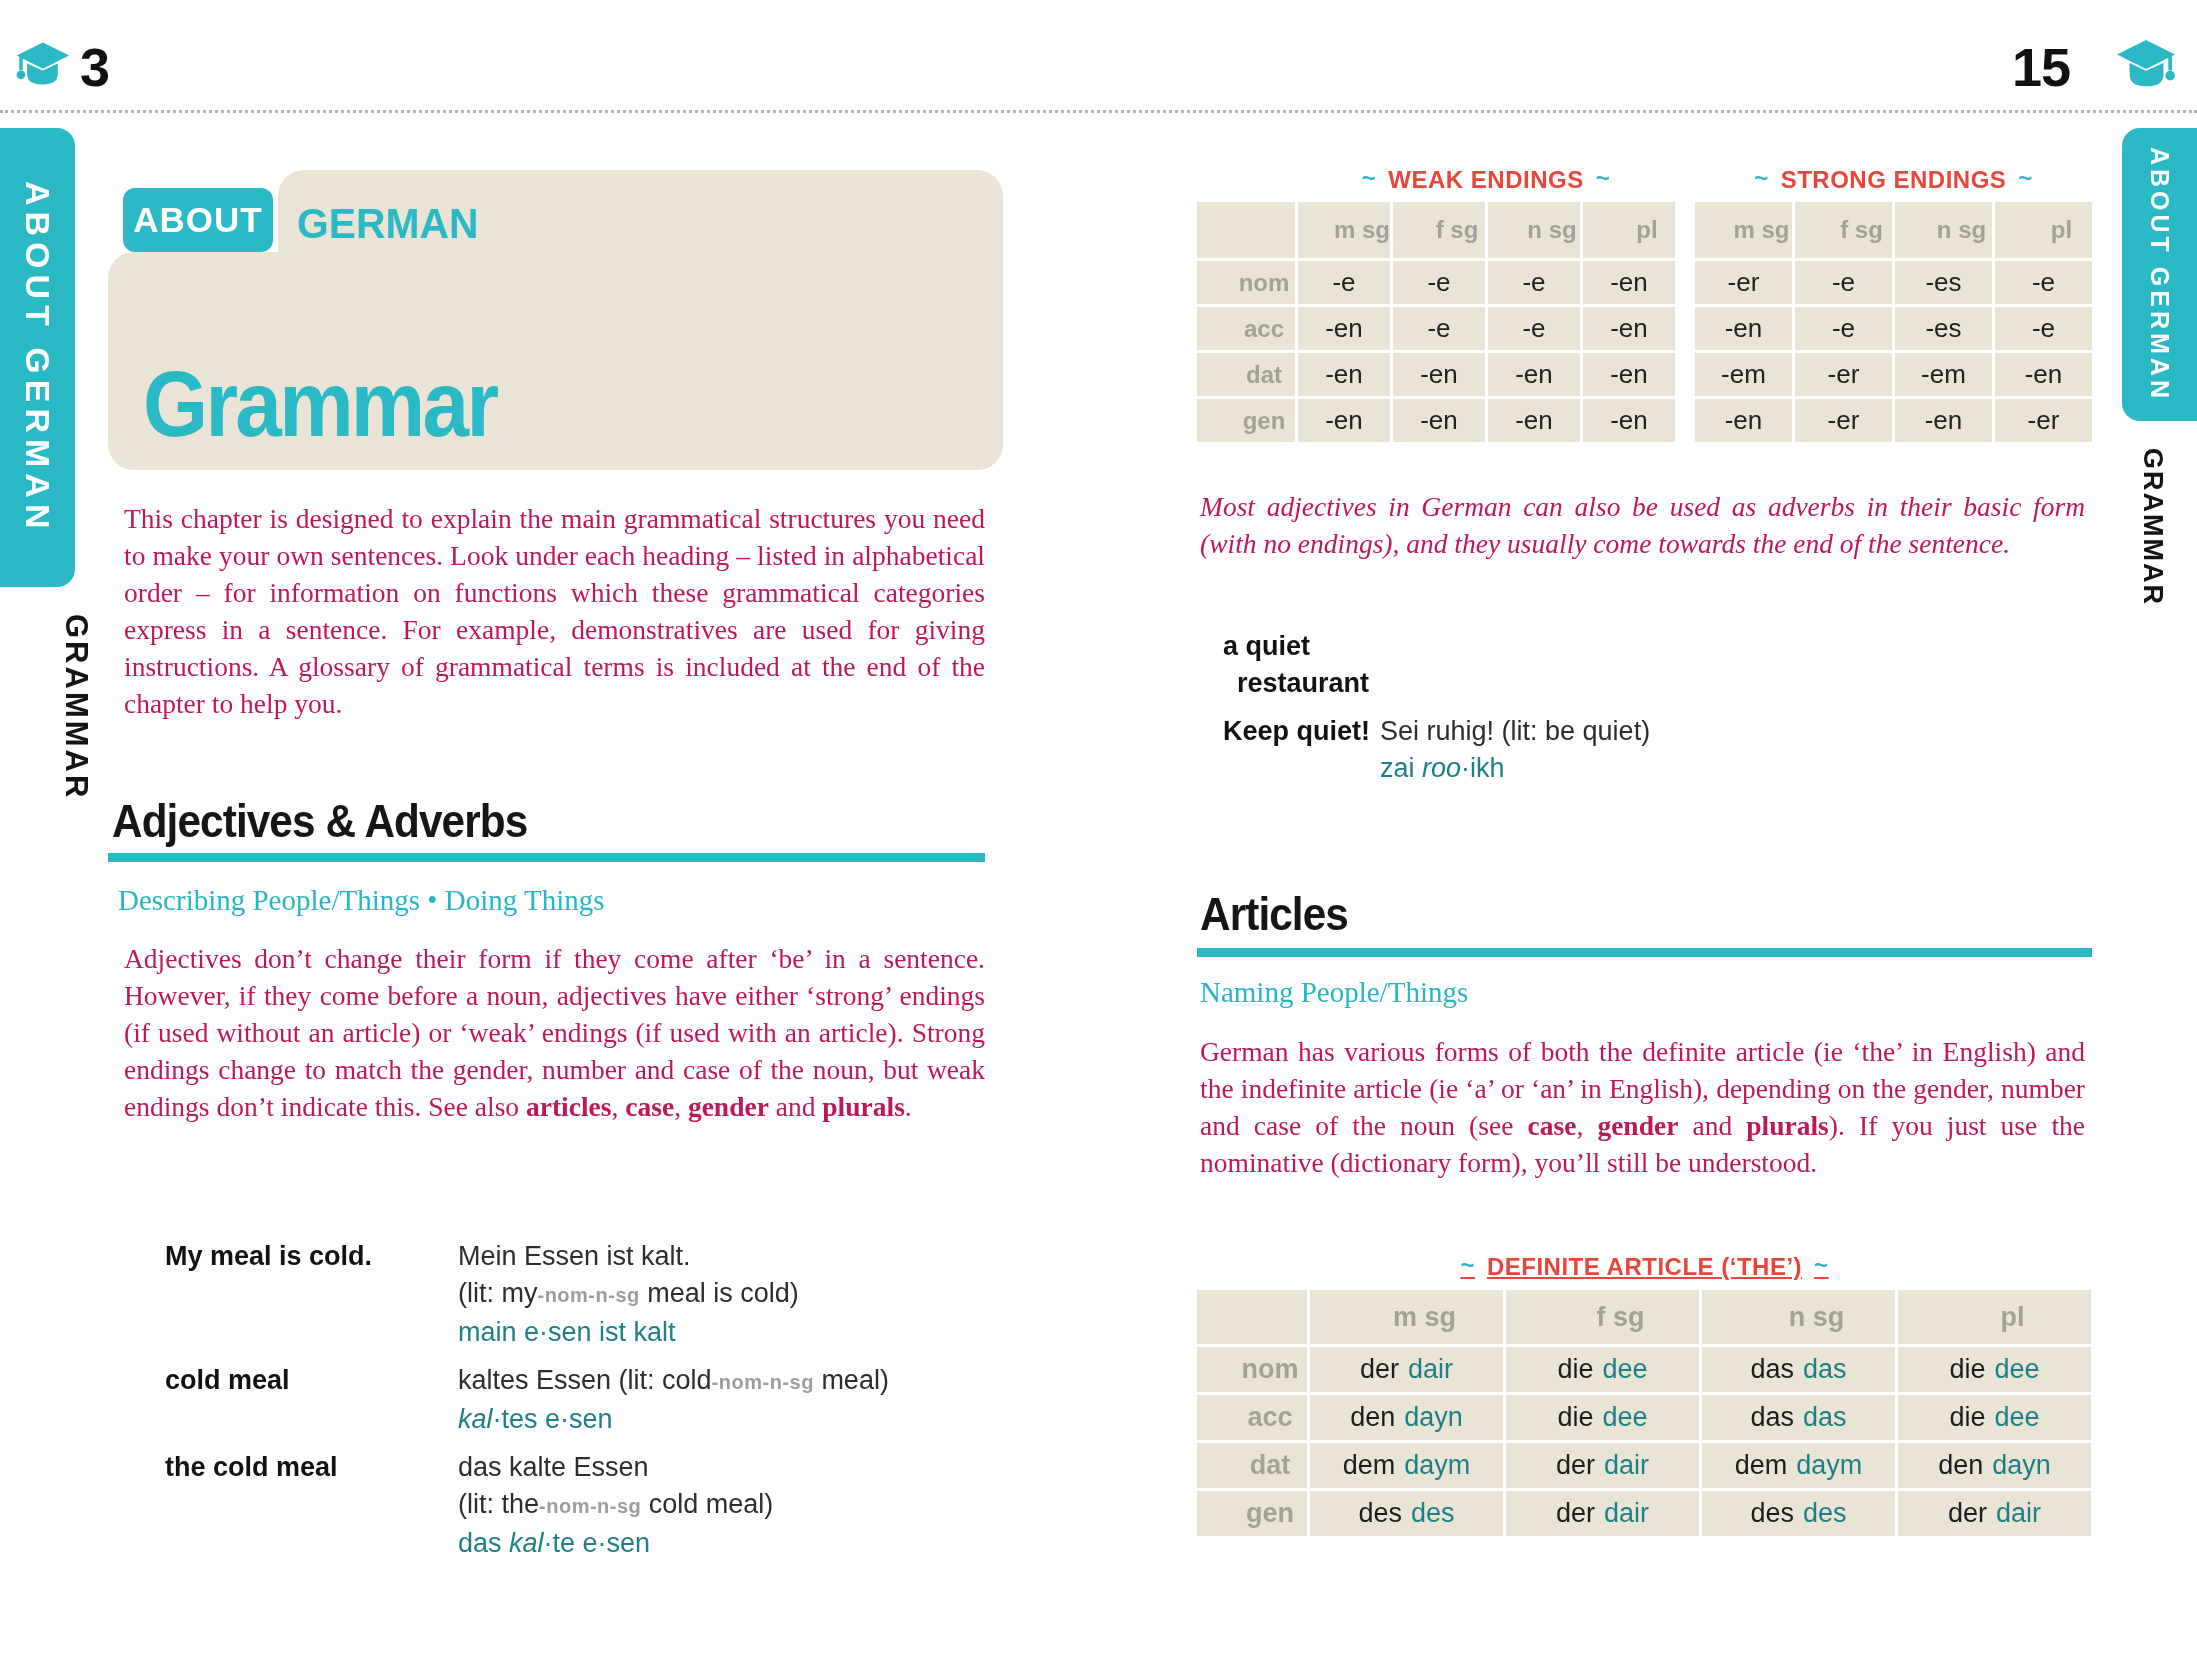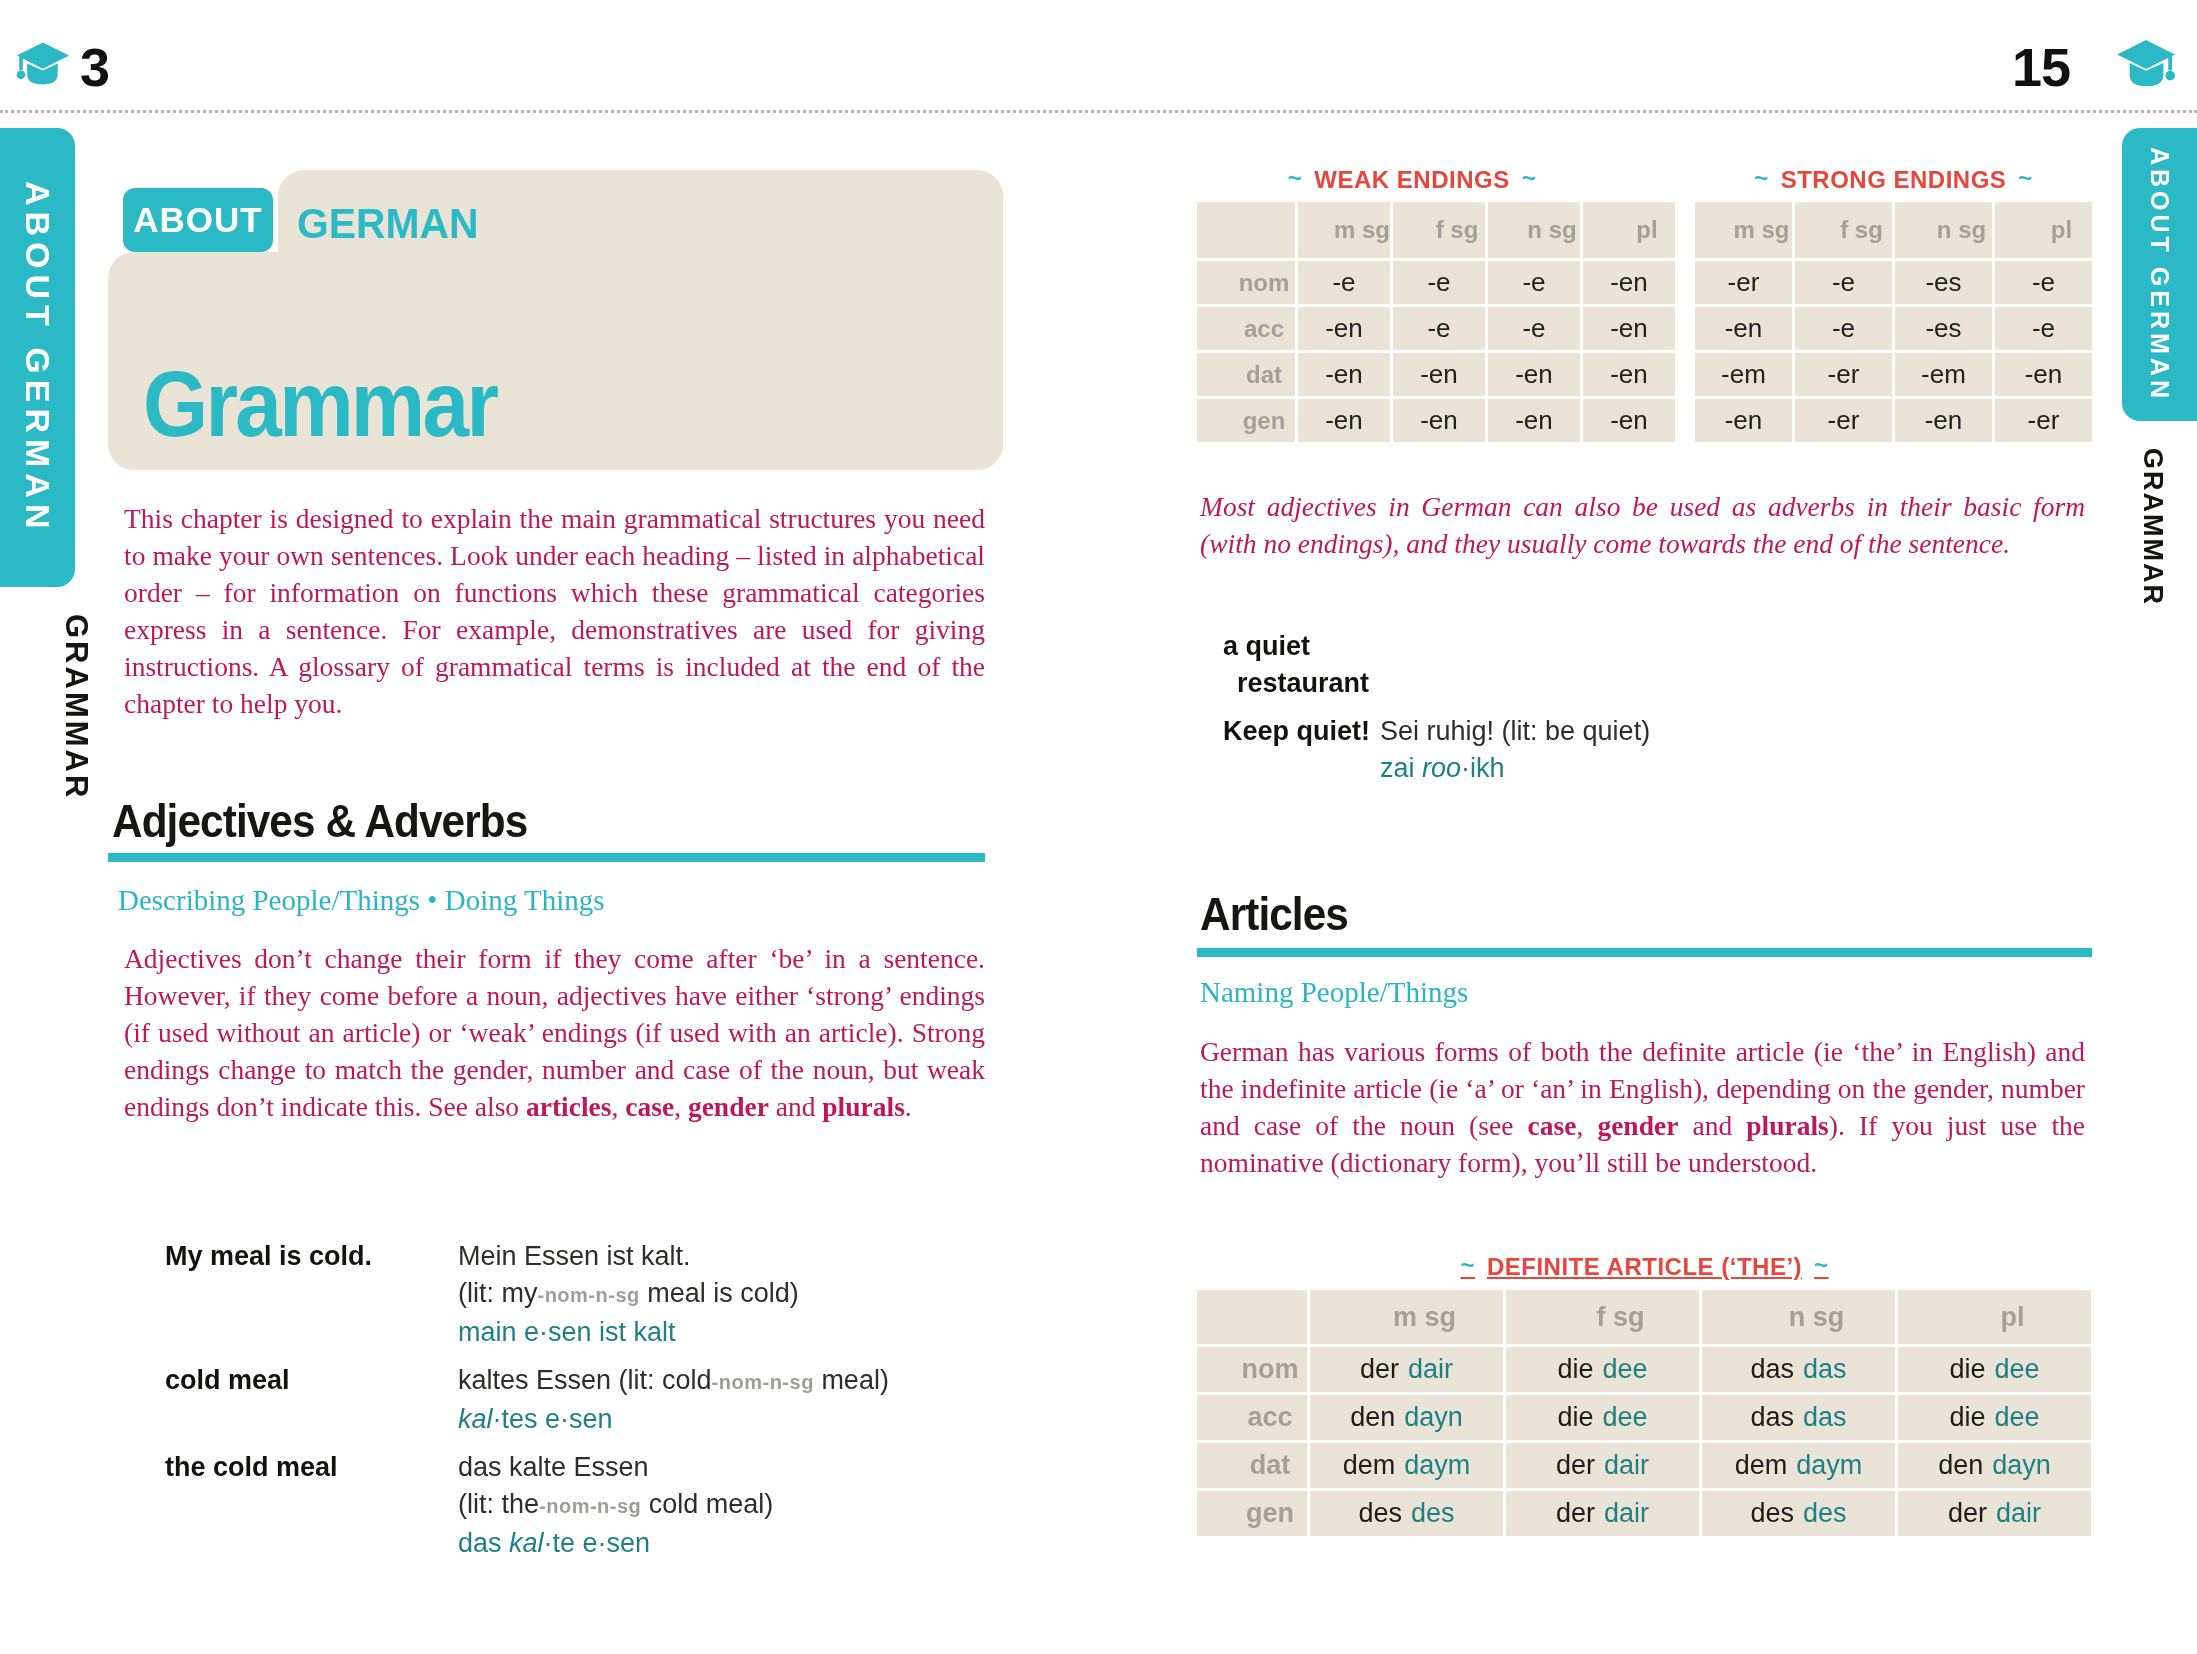--- a/index.html
+++ b/index.html
@@ -153,21 +153,21 @@
         <div>the cold meal</div>
       </div>
     <div class="de">
       <div><span>das kalte Essen</span></div>
       <div><span>(lit: the</span><span class="tag">-nom-n-sg</span><span> cold meal)</span></div>
       <div class="pron"><span>das </span><em>kal</em><span>·te e·sen</span></div>
     </div>
   </div>
 </div>
 
-<div class="abs tbl-title" style="left:1223px;top:166px;width:378px;">
+<div class="abs tbl-title" style="left:1297px;top:166px;width:378px;">
   <span class="tilde">~</span><span>WEAK ENDINGS</span><span class="tilde">~</span>
 </div>
 <div class="abs tbl-title" style="left:1695px;top:166px;width:397px;">
   <span class="tilde">~</span><span>STRONG ENDINGS</span><span class="tilde">~</span>
 </div>
 
 <div class="abs grid tbl-weak">
   <div class="cell hd"></div>
   <div class="cell hd">m sg</div>
   <div class="cell hd">f sg</div>

